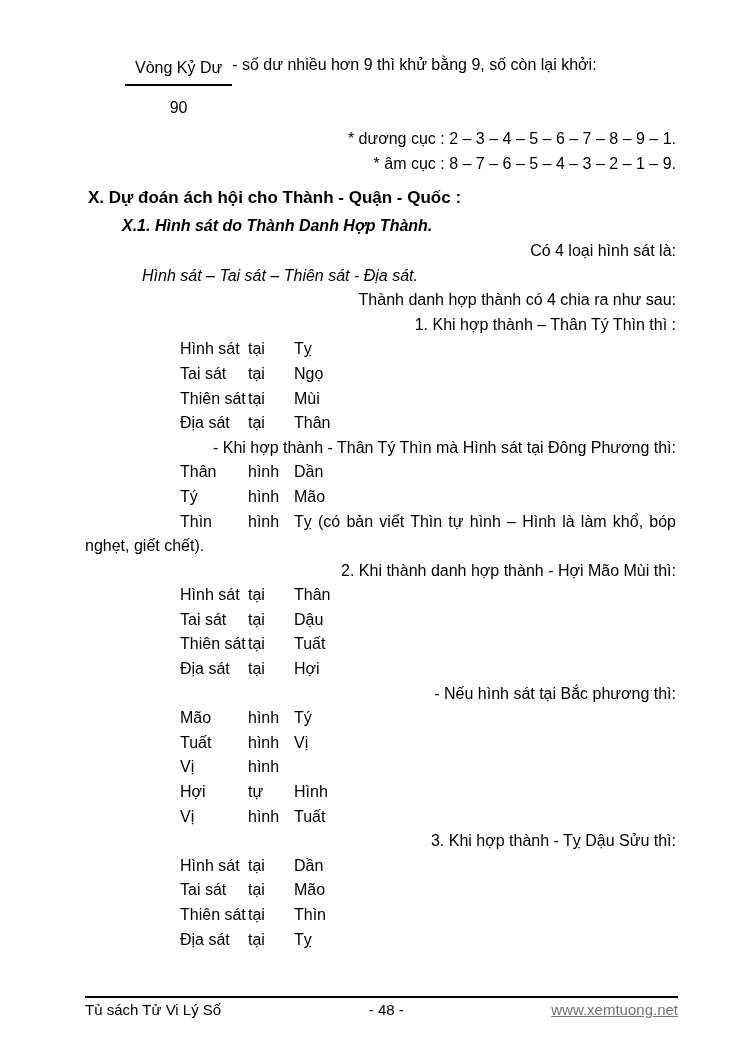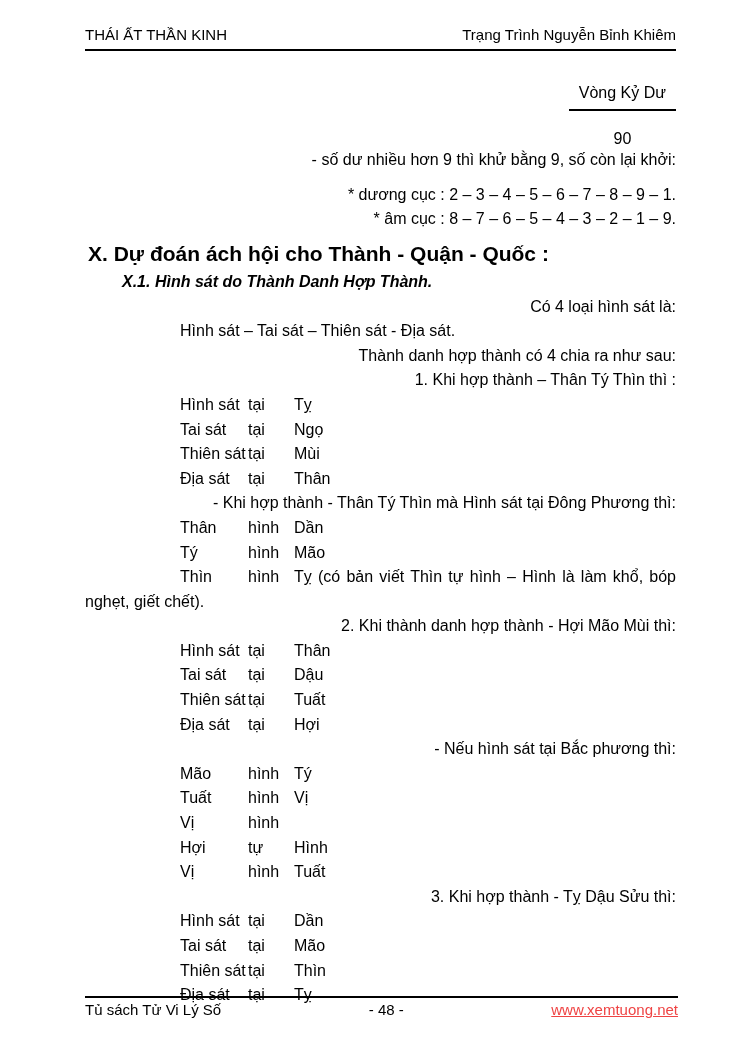--- a/index.html
+++ b/index.html
@@ -6,51 +6,47 @@
   body{
     width:744px;height:1051px;background:#ffffff;color:#000;
     font-family:"Liberation Sans","DejaVu Sans",sans-serif;
     font-size:16px;line-height:24.6px;position:relative;overflow:hidden;
   }
   .page{padding:26px 68px 0 85px;position:relative;}
   
   .hdr{display:flex;justify-content:space-between;align-items:flex-end;
        font-size:15px;line-height:18px;padding-bottom:5px;border-bottom:2px solid #000;}
   
-  .formula-row{display:flex;align-items:flex-end;margin:30px 0 7px 40px;flex-direction:column;}
+  .formula-row{display:flex;align-items:flex-start;margin:30px 0 7px 40px;}
   .fraction{display:inline-block;text-align:center;}
   .fraction .num{display:block;padding:0 10px 3px 10px;border-bottom:2px solid #000;}
-  .fraction .den{display:block;padding-top:16px;}
+  .fraction .den{display:block;padding-top:10px;}
   .formula-note{margin-left:0;position:relative;top:-3px;}
   
   p{margin:0;}
   .ind{margin-left:37px;text-align:right;}
-  .ind2{margin-left:95px;}
-  .sec-title{font-weight:bold;font-size:21px;line-height:26px;margin:9px 0 3px 3px;}
+  .ind2{margin-left:57px;font-style:italic;}
+  .sec-title{font-weight:bold;font-size:17px;line-height:26px;margin:9px 0 3px 3px;}
   .sec-sub{font-weight:bold;font-style:italic;margin-left:37px;}
   .grid-row{margin-left:95px;display:grid;grid-template-columns:68px 46px 1fr;}
   .row-wrap{text-align:justify;text-indent:95px;}
   .cw1{display:inline-block;width:68px;text-indent:0;}
   .cw2{display:inline-block;width:46px;text-indent:0;}
   
   .ftr{position:absolute;left:85px;right:66px;top:996px;
        border-top:2px solid #000;padding-top:3px;
        display:flex;justify-content:space-between;align-items:flex-start;
        font-size:15px;line-height:18px;gap:18px;}
-  .ftr-link{text-decoration:underline;color:#ef4444;cursor:pointer;}
+  .ftr-link{text-decoration:underline;color:#737373;cursor:pointer;}
 </style>
 </head>
 <body>
 
 <div class="page">
 
-  <div class="hdr">
-    <span>THÁI ẤT THẦN KINH</span>
-    <span>Trạng Trình Nguyễn Bỉnh Khiêm</span>
-  </div>
 
   <div class="formula-row">
     <span class="fraction">
       <span class="num">Vòng Kỷ Dư</span>
       <span class="den">90</span>
     </span>
     <span class="formula-note">- số dư nhiều hơn 9 thì khử bằng 9, số còn lại khởi:</span>
   </div>
 
   <p class="ind">* dương cục : 2 – 3 – 4 – 5 – 6 – 7 – 8 – 9 – 1.</p>

